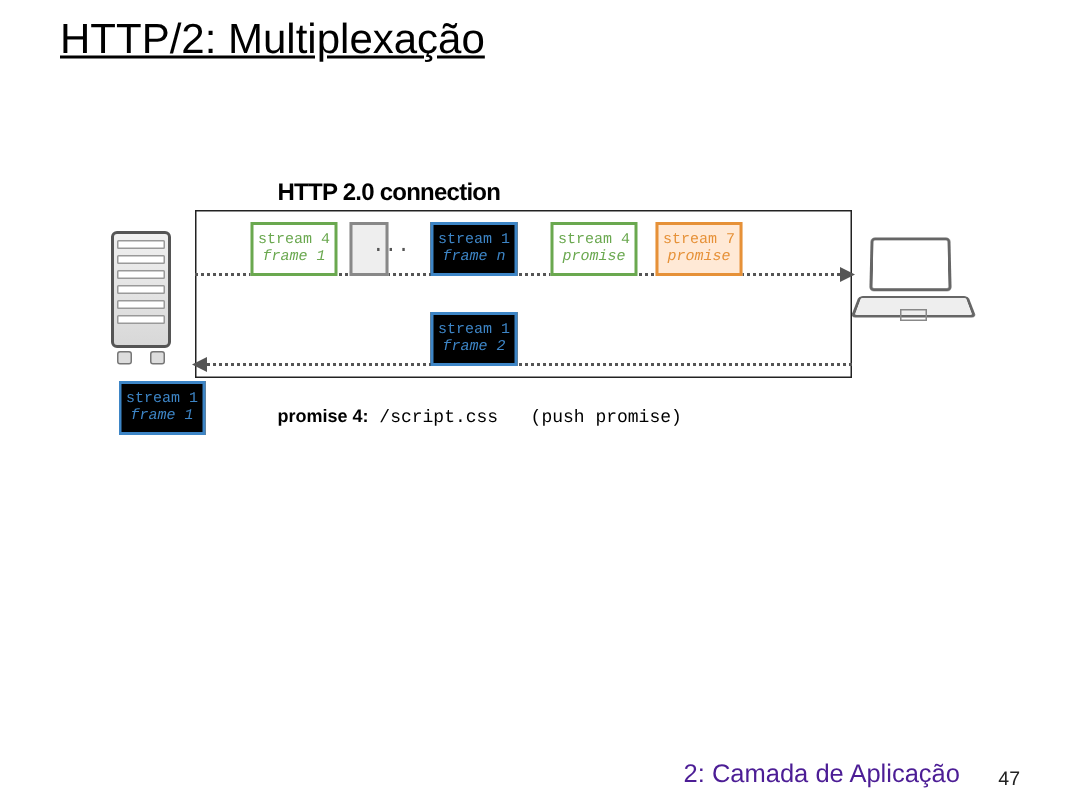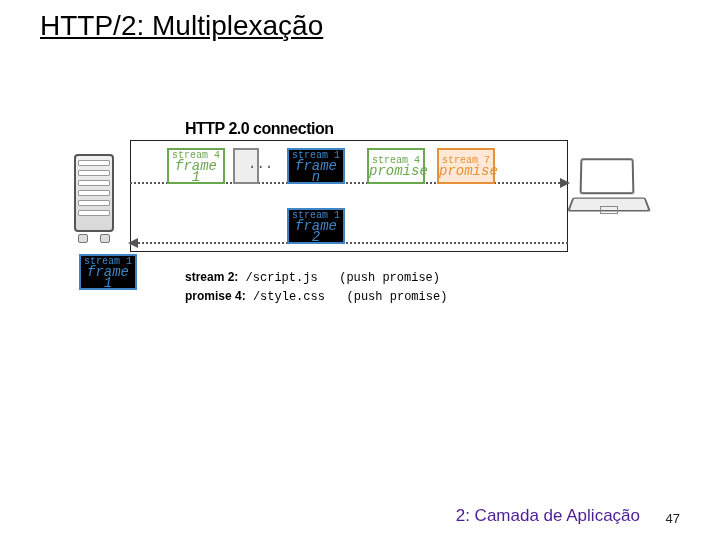--- a/index.html
+++ b/index.html
@@ -156,21 +156,21 @@
     flex-direction: column;
     justify-content: center;
     line-height: 11px;
     margin-left: 19px;
   }
   .f-green  { border-color: #6aa84f; color:#6aa84f; background:#fff; }
   .f-blue   { border-color: #3d85c6; color:#3d85c6; background:#000000; }
   .f-orange { border-color: #e69138; color:#e69138; background:#ffe9d6; }
   .f-gray   { border-color: #888;    color:#666;    background:#eee; width:26px; }
   .frame .ln1 { font-size:10px; }
-  .frame .ln2 { font-size:14px; font-style: italic; }
+  .frame .ln2 { font-size:10px; font-style: italic; }
 
   .ellipsis {
     position: absolute;
     font-family: "Courier New", monospace;
     font-size: 14px;
     color:#555;
   }
 
   .stream-table {
     position: absolute;
@@ -259,20 +259,19 @@
     <span class="ln1">stream 1</span>
     <span class="ln2">frame 2</span>
   </div>
 
   <div class="frame f-blue" style="top:134px; left:-10px">
     <span class="ln1">stream 1</span>
     <span class="ln2">frame 1</span>
   </div>
 
   <div class="stream-table">
-    <div class="row"><b>stream 2:</b> <span>/script.js</span>   <span>(push promise)</span></div>
-    <div class="row"><b>promise 4:</b> <span>/style.css</span>   <span>(push promise)</span></div>
+    <div class="row"><b>promise 4:</b> <span>/script.css</span>   <span>(push promise)</span></div>
   </div>
 
 </div>
 
 <div class="footer-left">2: Camada de Aplicação</div>
 <div class="footer-right">47</div>
 
 </body></html>

